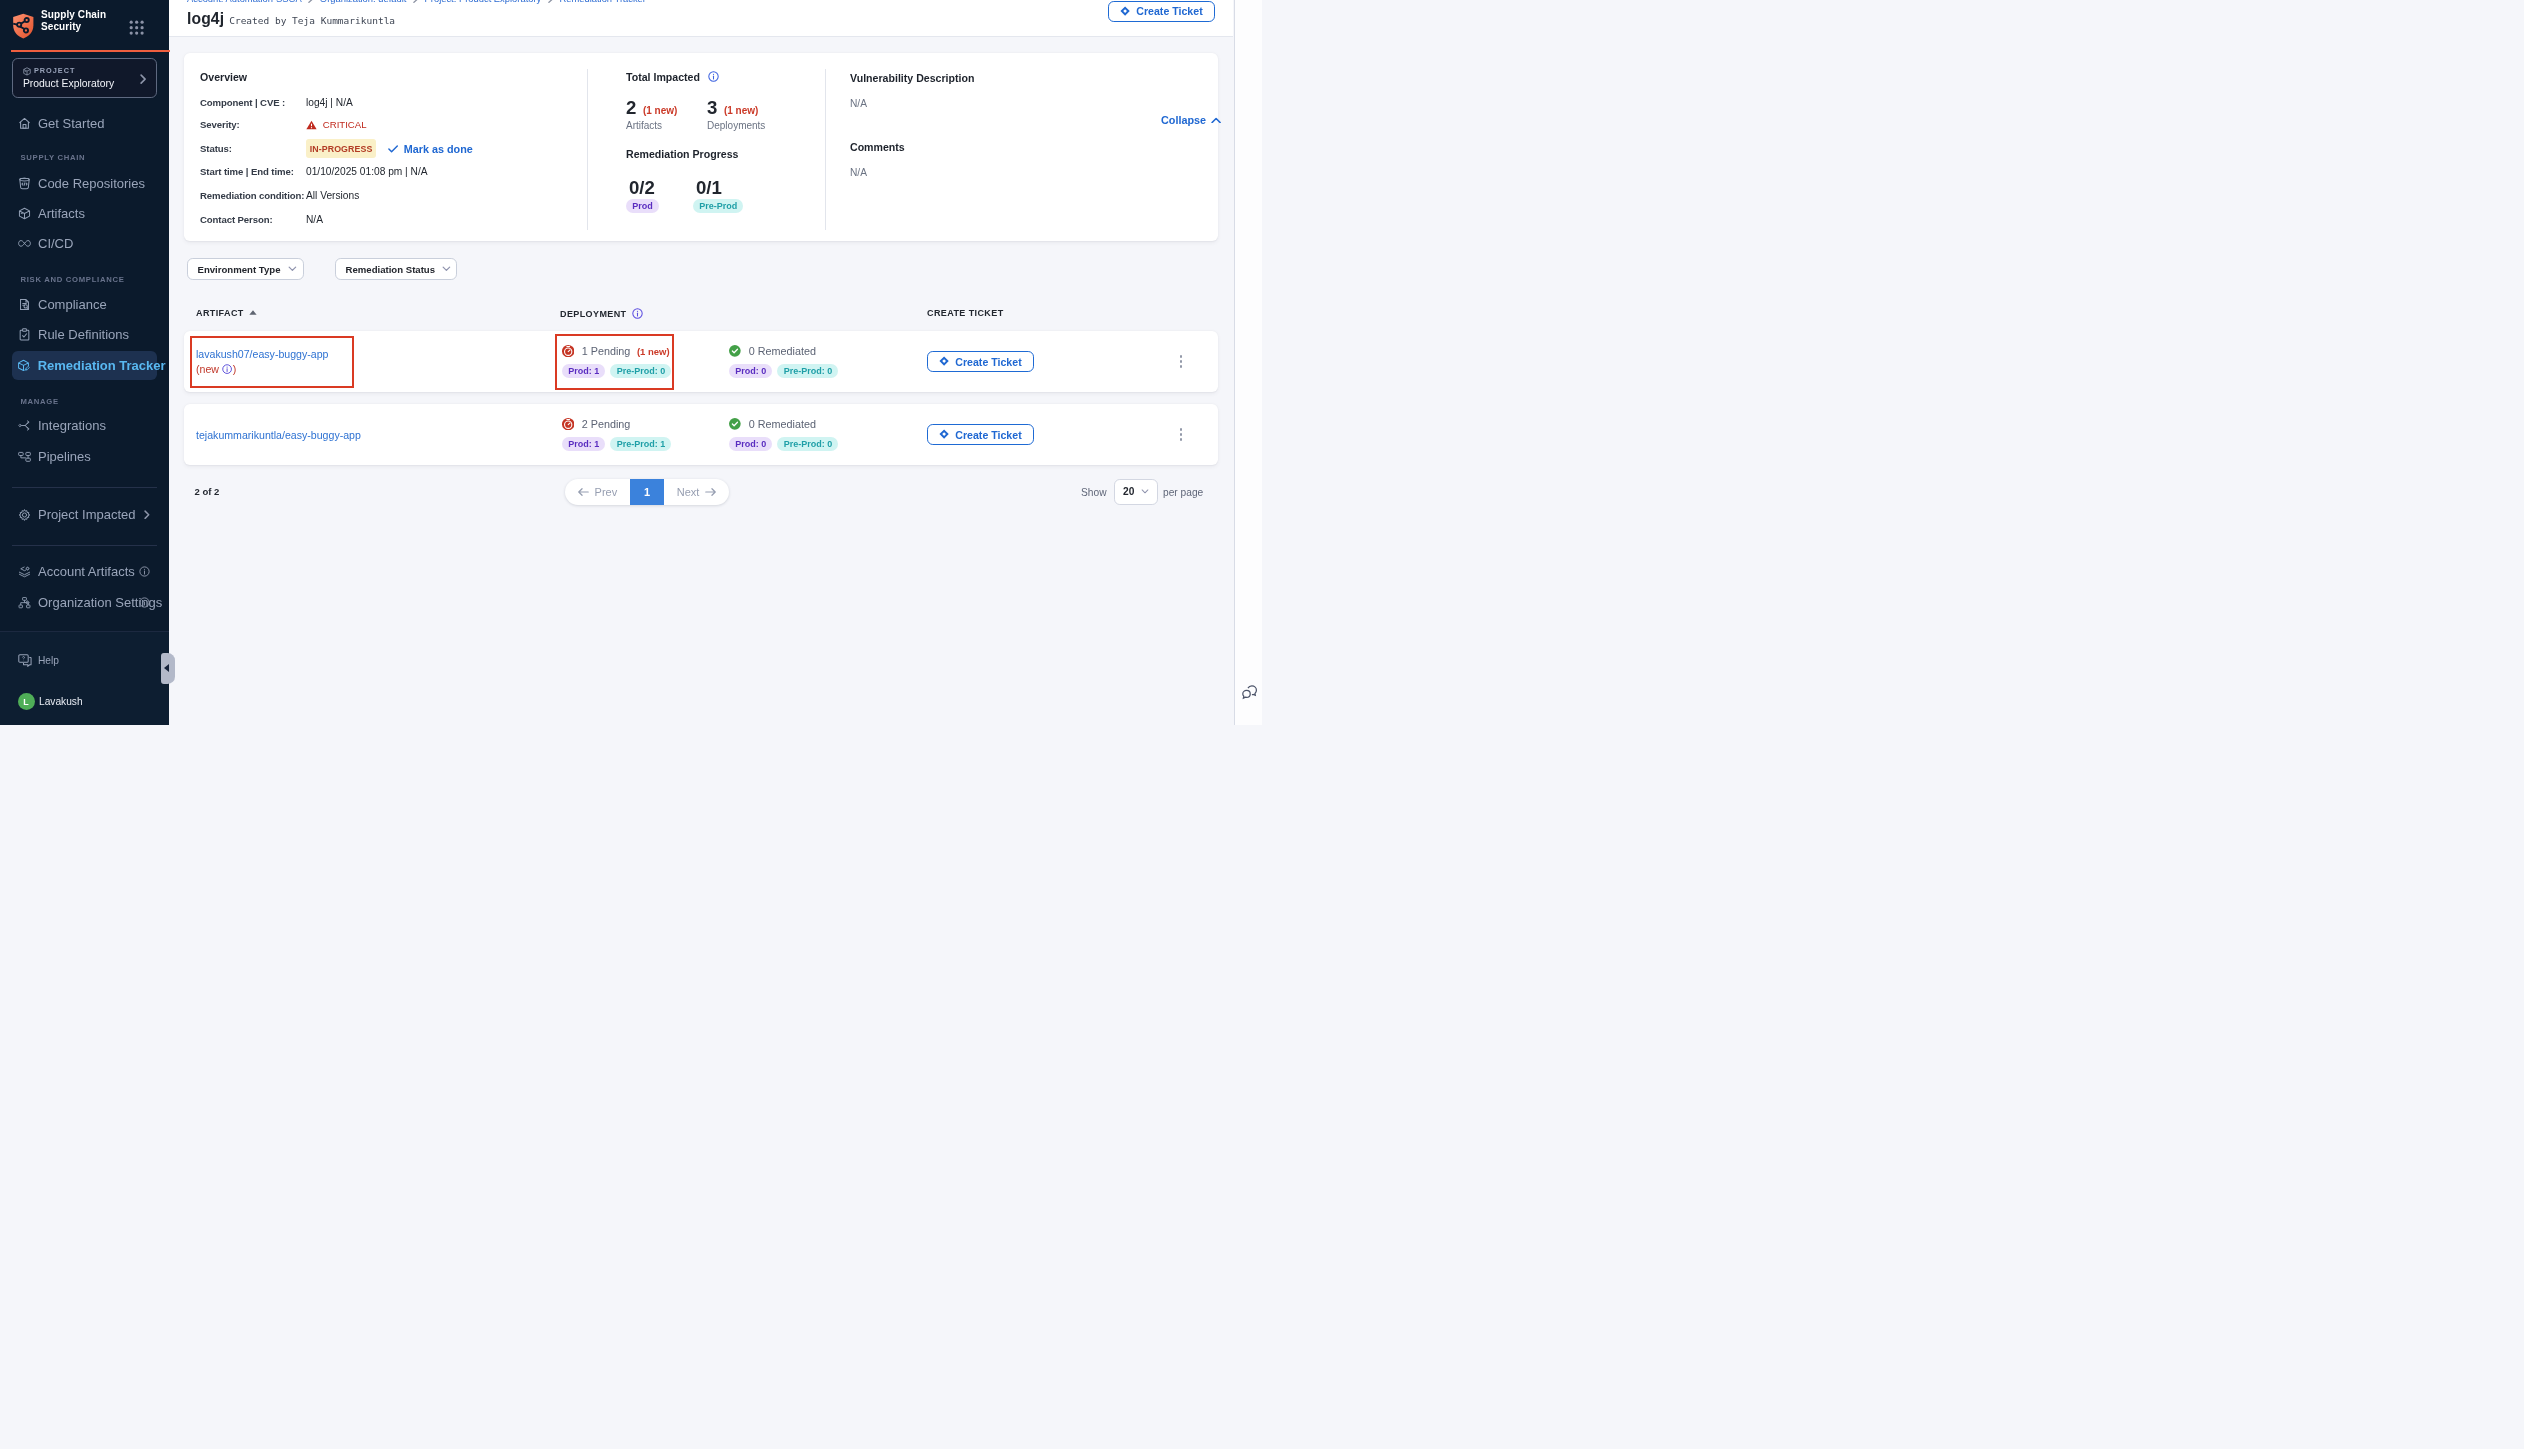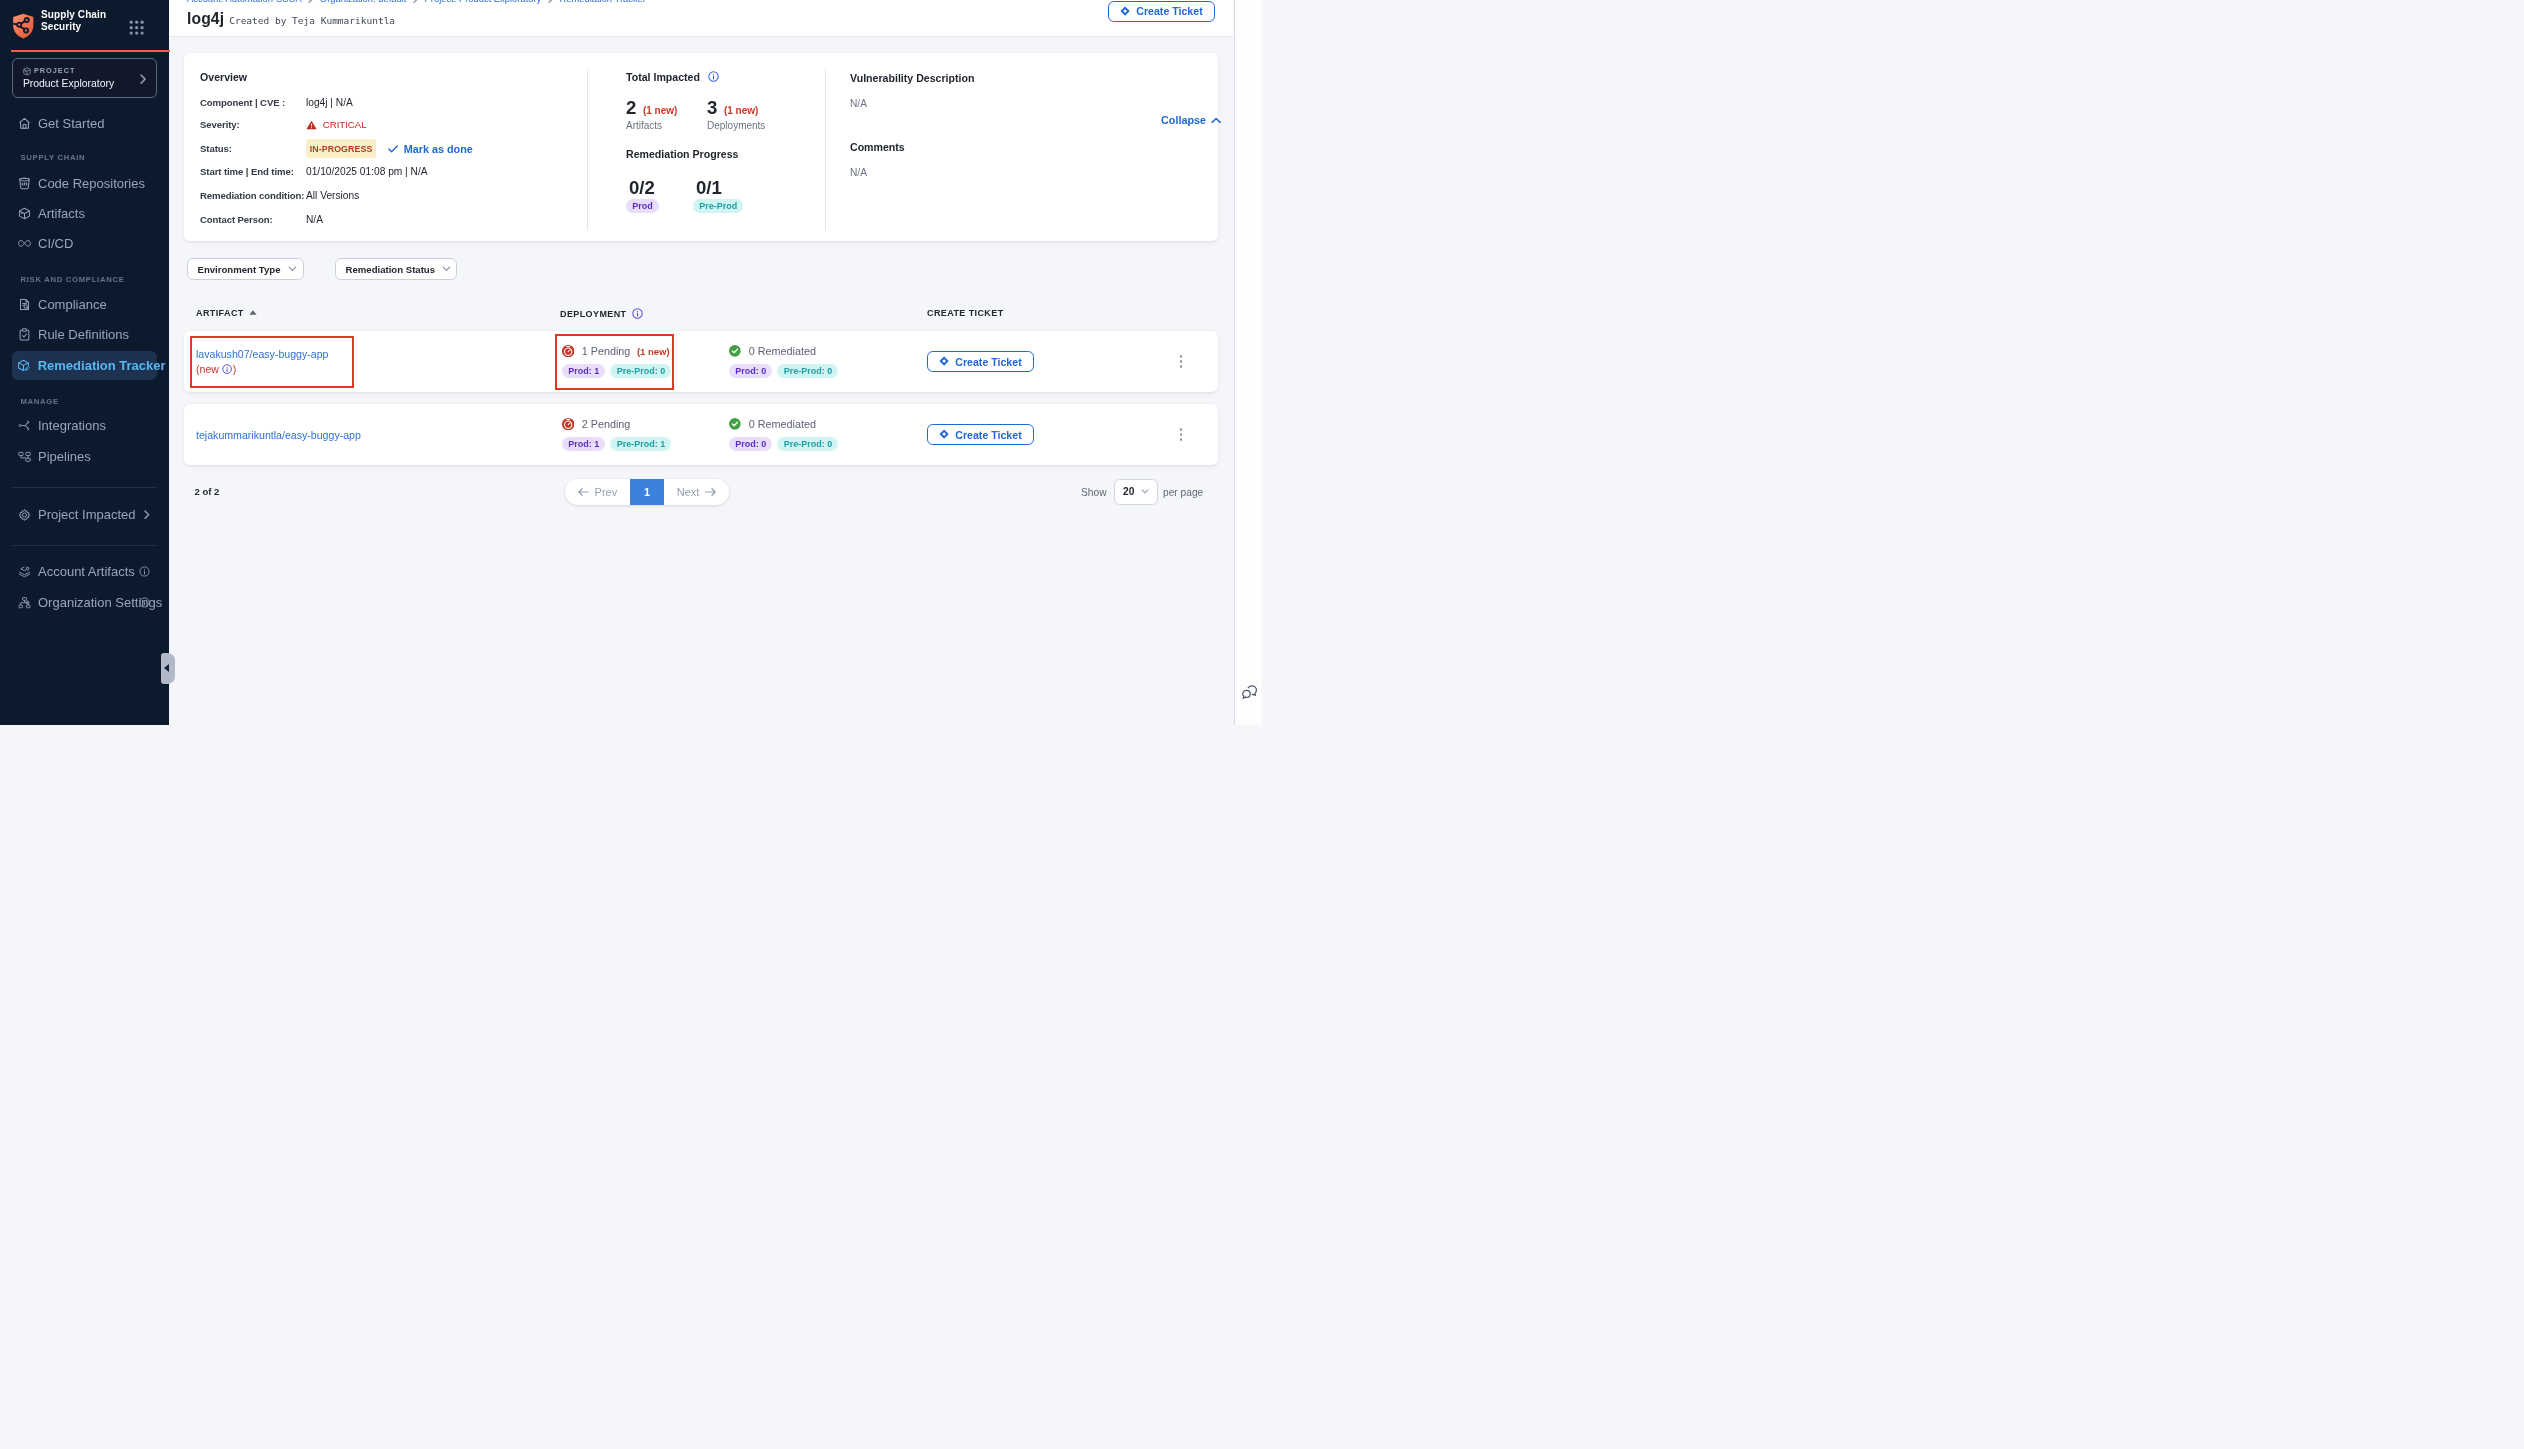--- a/index.html
+++ b/index.html
@@ -325,20 +325,32 @@
     <span class="nlabel">Organization Settings</span>
     <span class="nav-right">
       <svg width="11" height="11" viewBox="0 0 15 15" fill="none" stroke="currentColor" stroke-width="1.3">
           <circle cx="7.5" cy="7.5" r="6.3"></circle>
           <path d="M7.5 6.8 V11" stroke-linecap="round"></path>
           <circle cx="7.5" cy="4.4" r="0.8" fill="currentColor" stroke="none"></circle>
         </svg>
     </span>
   </div>
 
+  <div class="side-bottom">
+    <span class="help-ico" style="position:absolute; left:17.5px; top:22px;">
+      <svg width="14.6" height="13" viewBox="0 0 20 18" fill="none" stroke="currentColor" stroke-width="1.4">
+          <rect x="1" y="1" width="13" height="10.5" rx="1.5"></rect>
+          <path d="M15.5 5 H17.5 C17.8 5 18 5.2 18 5.5 V14.5 C18 14.8 17.8 15 17.5 15 H16 L13.5 17 V15 H8 C7.7 15 7.5 14.8 7.5 14.5 V12.5"></path>
+          <path d="M7.5 3.6 C7.5 2.9 8.1 2.4 8.9 2.4 C9.7 2.4 10.3 2.9 10.3 3.6 C10.3 4.3 9.7 4.4 9.3 4.8 C9.1 5 9 5.2 9 5.5 M9 6.8 V7.4" stroke-width="1.2" transform="translate(-1.4,1.2)"></path>
+        </svg>
+    </span>
+    <span class="help-label" style="position:absolute; left:38px; top:23.4px;">Help</span>
+    <span class="avatar" style="position:absolute; left:17.5px; top:61px;">L</span>
+    <span class="user-name" style="position:absolute; left:39px; top:64px;">Lavakush</span>
+  </div>
   <div class="collapse-handle"></div>
 </aside>
 
 <div class="right-rail">
   <span class="chat-fab">
     <svg width="16" height="15.3" viewBox="0 0 22 21" fill="none" stroke="currentColor" stroke-width="1.7">
       <path d="M8.2 4.3 C9.2 2.4 11.2 1.2 13.6 1.2 C17 1.2 19.8 3.9 19.8 7.2 C19.8 9 19 10.6 17.8 11.7 L18.3 14.2 L15.4 13 C14.8 13.2 14.2 13.2 13.6 13.2"></path>
       <path d="M6.3 7.5 C9.1 7.5 11.3 9.6 11.3 12.2 C11.3 14.8 9.1 16.9 6.3 16.9 C5.8 16.9 5.3 16.8 4.8 16.7 L1.9 18 L2.5 15.3 C1.6 14.5 1.1 13.4 1.1 12.2 C1.1 9.6 3.4 7.5 6.3 7.5 Z"></path>
     </svg>
   </span>

